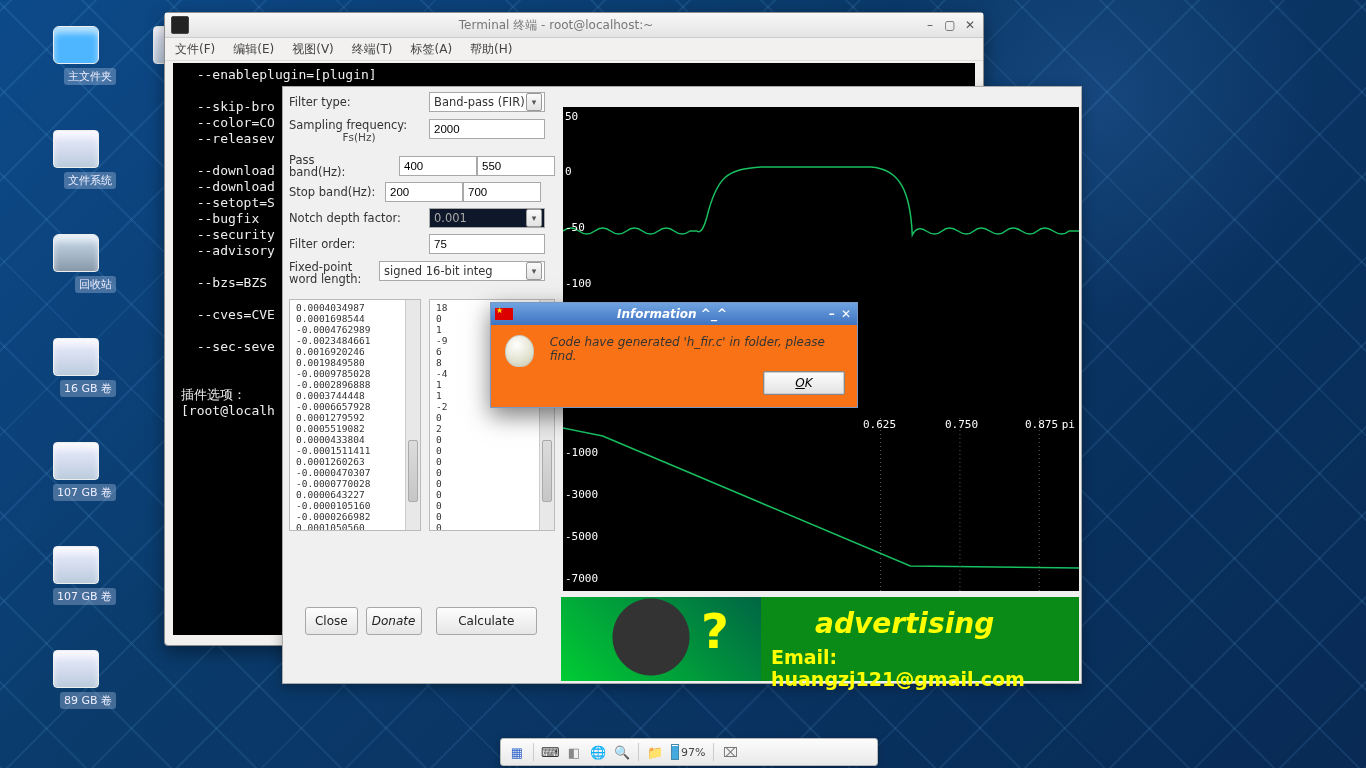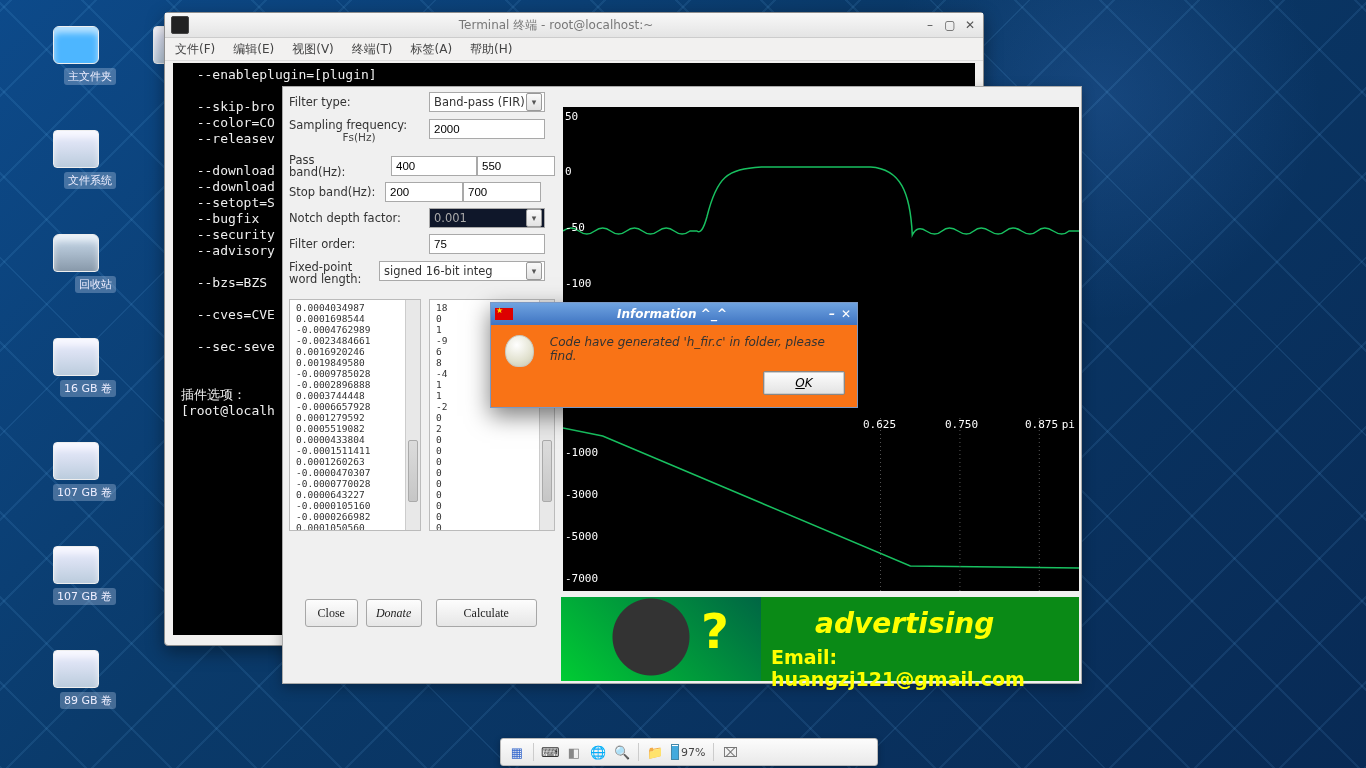--- a/index.html
+++ b/index.html
@@ -35,21 +35,21 @@
   .lab .sub{display:block;text-align:center;font-size:10.5px;color:#444;}
   input.fld, .combo{height:20px;border:1px solid #a9a9a9;background:#fff;padding:0 4px;font-size:11.5px;box-sizing:border-box;}
   input.fld[disabled]{background:#f4f4f4;color:#aaa;}
   .combo{display:flex;align-items:center;justify-content:space-between;padding-right:2px;}
   .combo .dd{width:14px;height:16px;border:1px solid #999;border-radius:2px;background:linear-gradient(#fafafa,#e2e2e2);display:flex;align-items:center;justify-content:center;font-size:9px;color:#555;}
   .coef-block{display:flex;gap:8px;margin-top:4px;height:232px;}
   .coef-list{flex:1;border:1px solid #bbb;background:#fff;overflow:hidden;font-family:"DejaVu Sans Mono",monospace;font-size:9.5px;line-height:11px;padding:2px 6px;color:#333;position:relative;}
   .coef-list.narrow{flex:0 0 112px;}
   .scrolly{position:absolute;right:0;top:0;bottom:0;width:14px;background:#e8e8e8;border-left:1px solid #ccc;}
   .scrolly::before{content:"";position:absolute;left:2px;right:2px;top:140px;height:60px;background:linear-gradient(#dcdcdc,#c6c6c6);border:1px solid #aaa;border-radius:2px;}
-  .bottom-bar{position:absolute;left:0;bottom:48px;width:276px;height:36px;display:flex;align-items:flex-start;gap:8px;padding:0 22px;box-sizing:border-box;font-family:Liberation Serif, serif;}
+  .bottom-bar{position:absolute;left:0;bottom:48px;width:276px;height:36px;display:flex;align-items:flex-end;gap:8px;padding:0 22px;box-sizing:border-box;}
   .btn{height:26px;border:1px solid #a7a7a7;border-radius:3px;background:linear-gradient(#fdfdfd,#e6e6e6);display:flex;align-items:center;justify-content:center;font-size:12px;color:#222;cursor:default;}
   .btn.it{font-style:italic;}
   .credits{position:absolute;left:6px;bottom:6px;font-size:10px;color:#555;line-height:13px;}
   
   .plots{position:absolute;left:278px;top:0;right:0;height:506px;background:#f0f0f0;}
   .plot{position:absolute;left:2px;right:2px;background:#000;}
   .plotA{top:0;height:330px;margin-top:20px;}
   .plotB{top:331px;height:173px;}
   .ylab{position:absolute;left:2px;color:#fff;font-family:"DejaVu Sans Mono",monospace;font-size:11px;}
   .xlab{position:absolute;bottom:2px;color:#fff;font-family:"DejaVu Sans Mono",monospace;font-size:11px;}
@@ -144,21 +144,21 @@
           <span>Band-pass (FIR)</span>
           <span class="dd">▾</span>
         </div>
     </div>
     <div class="row tall">
       <div class="lab"><span>Sampling frequency:</span><span class="sub">Fs(Hz)</span></div>
       <input class="fld" style="width: 116px;" value="2000">
     </div>
     <div class="row">
       <div class="lab" style="width:96px">Pass band(Hz):</div>
-      <input class="fld" style="width: 86px; margin-left: 30px;" value="400">
+      <input class="fld" style="width: 78px; margin-left: 30px;" value="400">
       <input class="fld" style="width: 78px;" value="550">
     </div>
     <div class="row">
       <div class="lab" style="width:96px">Stop band(Hz):</div>
       <input class="fld" style="width: 78px;" value="200">
       <input class="fld" style="width: 78px;" value="700">
     </div>
     <div class="row">
       <div class="lab">Notch depth factor:</div>
       <div class="combo" style="width:116px;background:#0f172a;color:#aaa">

